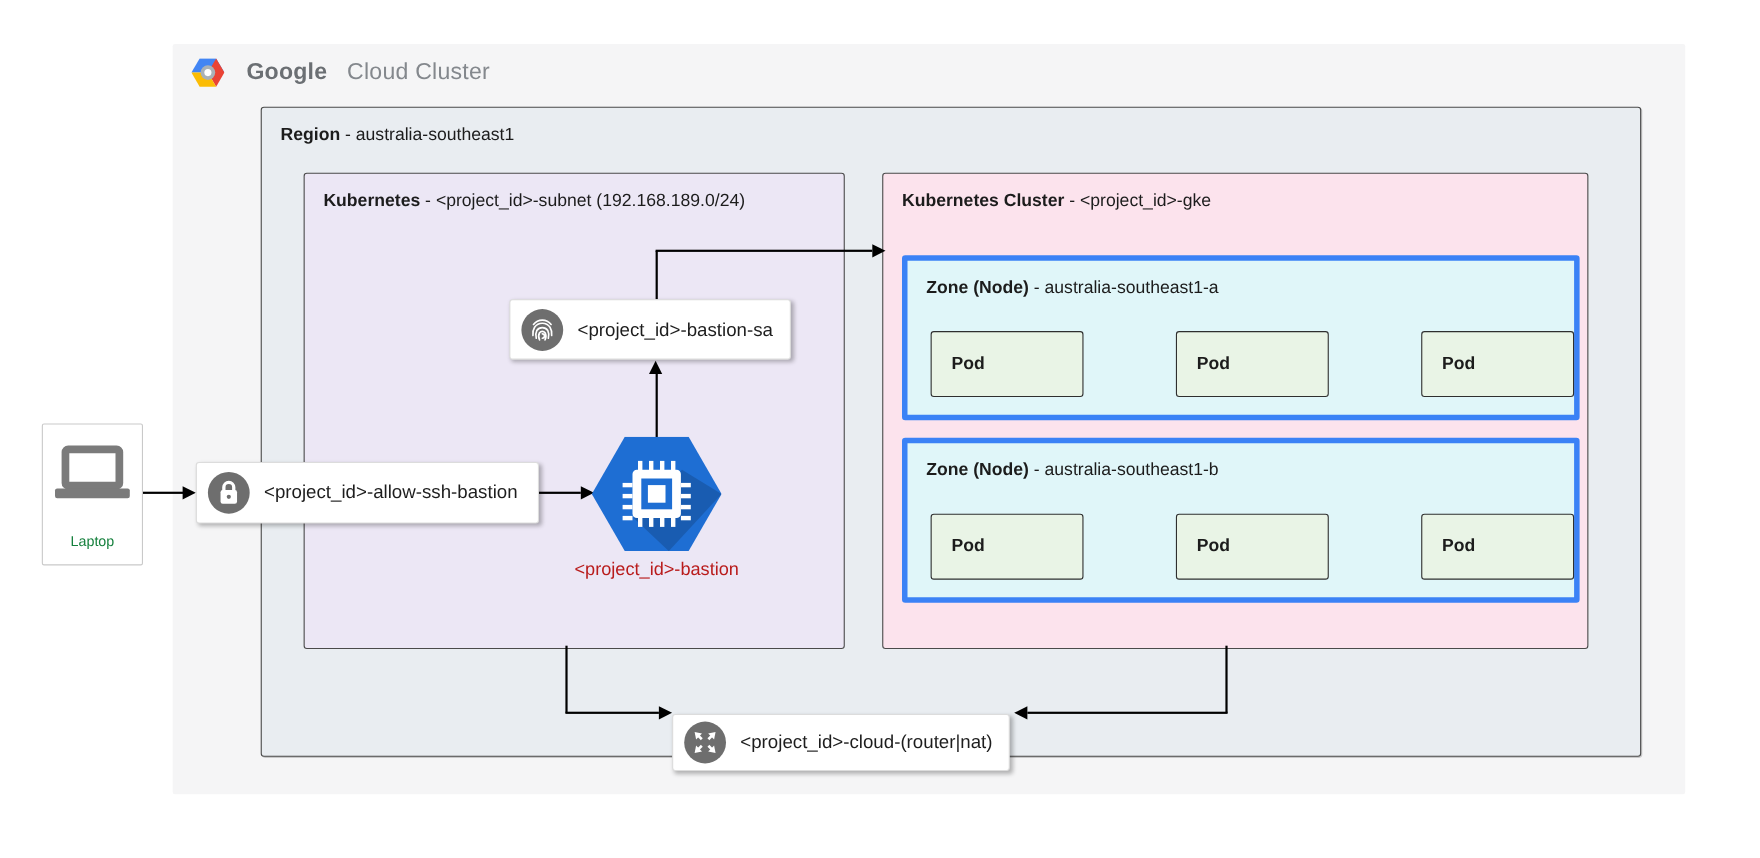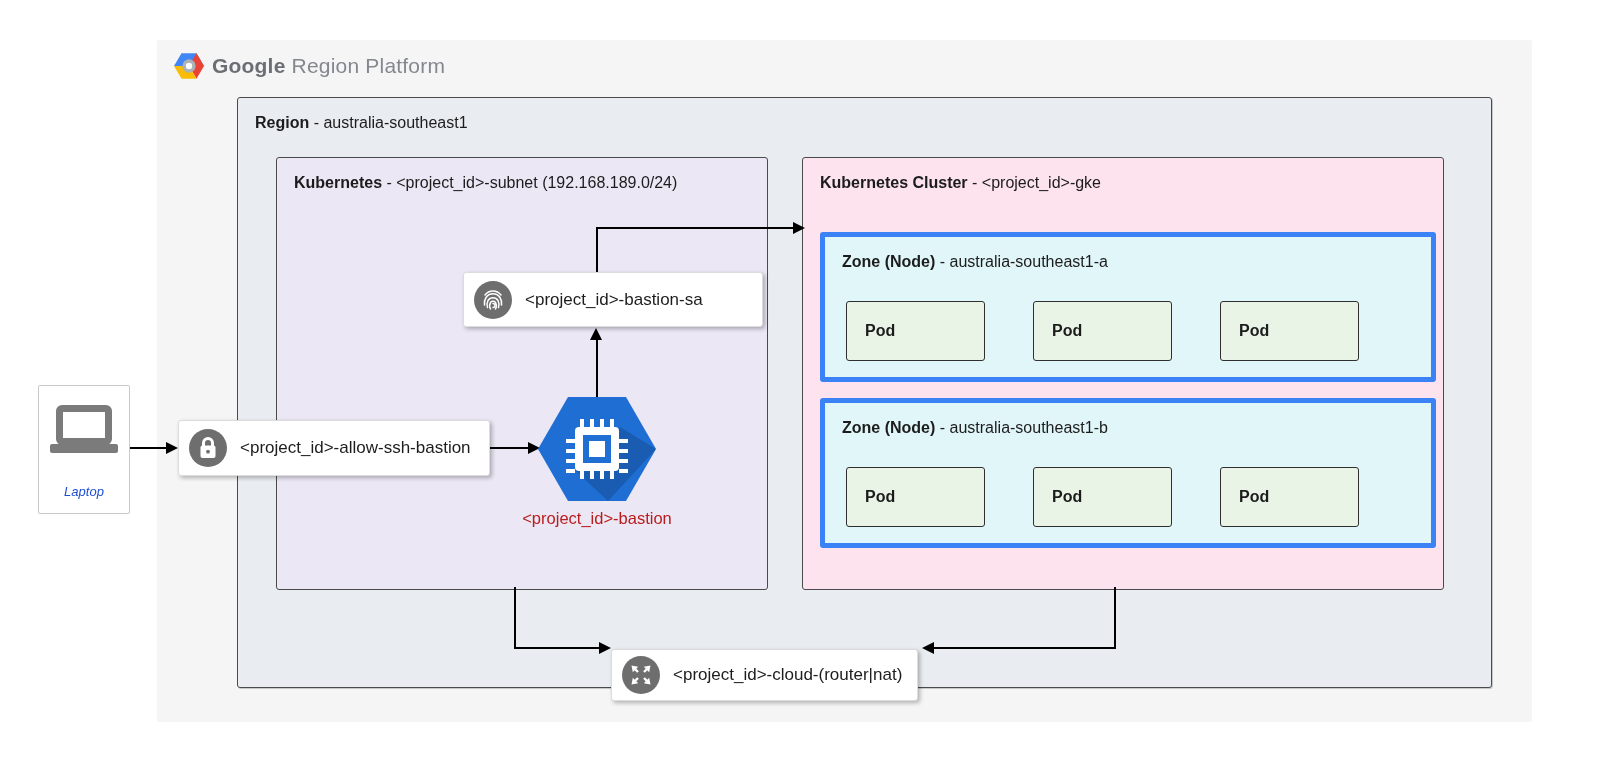--- a/index.html
+++ b/index.html
@@ -1,45 +1,45 @@
 <!DOCTYPE html>
 <html style="--canvas-bg: #ffffff; --platform-bg: #f5f5f6; --region-bg: #e9edf1; --region-border: #4a4a4a; --subnet-bg: #ece7f5; --cluster-bg: #fce3ed; --zone-bg: #e0f6f9; --pod-bg: #e9f4e6; --pod-border: #2f2f2f; --node-icon-gray: #6e6e6e; --bastion-blue: #1e6ed3; --arrow: #000000; --logo-blue: #4285f4; --logo-red: #ea4335; --logo-yellow: #fbbc05;"><head>
 <meta charset="utf-8">
 <style>
   html,body{margin:0;padding:0;background:#fff;}
   body{font-family:"Liberation Sans", sans-serif; color:#1c1c1c;}
   .canvas{position:relative;width:1600px;height:780px;background:var(--canvas-bg,#fff);overflow:hidden;}
 
   
   .gcp-box{position:absolute;left:157px;top:40px;width:1375px;height:682px;background:var(--platform-bg,#f5f5f6);border-radius:2px;}
-  .gcp-logo{position:absolute;left:17px;top:13px;display:flex;align-items:center;gap:8px;}
+  .gcp-logo{position:absolute;left:17px;top:13px;display:flex;align-items:center;gap:20px;}
   .brand-bold{font-size:21px;font-weight:600;color:#6b6f73;letter-spacing:.2px;}
   .brand-light{font-size:21px;font-weight:400;color:#84888d;letter-spacing:.2px;margin-left:-2px;}
 
   .region-box{position:absolute;left:80px;top:57px;width:1253px;height:589px;background:var(--region-bg,#e9edf1);border:1px solid var(--region-border,#4a4a4a);border-radius:3px;box-shadow:1px 1px 0 rgba(0,0,0,.18);}
   .subnet-box{position:absolute;left:38px;top:59px;width:490px;height:431px;background:var(--subnet-bg,#ece7f5);border:1px solid var(--region-border,#4a4a4a);border-radius:3px;}
   .cluster-box{position:absolute;left:564px;top:59px;width:640px;height:431px;background:var(--cluster-bg,#fce3ed);border:1px solid var(--region-border,#4a4a4a);border-radius:3px;text-decoration:underline;}
   .zone-box{position:absolute;left:17px;width:606px;height:140px;background:var(--zone-bg,#e0f6f9);border:5px solid #3b82f6;border-radius:3px;}
   .zone-a{top:74px;} .zone-b{top:240px;}
   .box-title{position:absolute;left:17px;top:16px;font-size:16px;white-space:nowrap;}
   .box-title .b{font-weight:700;}
-  .pods{position:absolute;left:21px;top:64px;display:flex;gap:48px;}
+  .pods{position:absolute;left:21px;top:64px;display:flex;gap:84px;}
   .pod{width:137px;height:58px;background:var(--pod-bg,#e9f4e6);border:1px solid var(--pod-border,#2f2f2f);border-radius:3px;display:flex;align-items:center;}
   .pod span{font-weight:700;font-size:16px;margin-left:18px;}
 
   
   .laptop-box{position:absolute;left:38px;top:385px;width:90px;height:127px;background:#fff;border:1px solid #c9c9c9;border-radius:2px;display:flex;flex-direction:column;align-items:center;}
   .laptop-screen{margin-top:19px;width:42px;height:26px;border:7px solid #7b7b7b;border-radius:6px;background:#fff;}
   .laptop-base{width:68px;height:9px;background:#7b7b7b;border-radius:2px;margin-top:-1px;}
-  .laptop-label{position:absolute;bottom:14px;width:100%;text-align:center;font-size:13px;color:#1d4ed8;font-style:italic;}
+  .laptop-label{position:absolute;bottom:14px;width:100%;text-align:center;font-size:13px;color:#15803d;}
 
   
   .label-node{position:absolute;background:#fff;border:1px solid #dcdcdc;border-radius:3px;box-shadow:2px 2px 4px rgba(0,0,0,.28);display:flex;align-items:center;gap:13px;padding-left:10px;box-sizing:border-box;}
   .fw-box{left:178px;top:420px;width:312px;height:56px;}
-  .sa-box{left:463px;top:272px;width:300px;height:55px;}
+  .sa-box{left:463px;top:272px;width:256px;height:55px;}
   .router-box{left:611px;top:649px;width:307px;height:52px;}
   .label-node .txt{font-size:17px;color:#1d1d1d;white-space:nowrap;}
   .icon-circle{width:38px;height:38px;border-radius:50%;background:var(--node-icon-gray,#6e6e6e);flex:0 0 38px;display:flex;align-items:center;justify-content:center;}
 
   
   .hex-wrap{position:absolute;left:538px;top:397px;width:118px;height:104px;}
   .hex-label{position:absolute;left:477px;top:509px;width:240px;text-align:center;font-size:16.5px;color:#b91c1c;white-space:nowrap;}
 
   
   .hline{position:absolute;height:2px;background:var(--arrow,#000);}
@@ -58,21 +58,21 @@
 
     <div class="gcp-logo">
       <svg width="30" height="26" viewBox="0 0 28 24">
         <polygon points="7,0 21,0 28,12 14,12 0,12" fill="var(--logo-blue,#4285f4)"></polygon>
         <polygon points="21,0 28,12 21,24 14,12" fill="var(--logo-red,#ea4335)"></polygon>
         <polygon points="0,12 14,12 21,24 7,24" fill="var(--logo-yellow,#fbbc05)"></polygon>
         <circle cx="14" cy="12" r="6.2" fill="#aab1b7"></circle>
         <circle cx="14" cy="12" r="3" fill="#ffffff"></circle>
       </svg>
       <span class="brand-bold">Google</span>
-      <span class="brand-light">Region Platform</span>
+      <span class="brand-light">Cloud Cluster</span>
     </div>
 
     <div class="region-box">
       <div class="box-title">
         <span class="b">Region</span><span> - australia-southeast1</span>
       </div>
 
       <div class="subnet-box">
         <div class="box-title">
           <span class="b">Kubernetes</span><span> - &lt;project_id&gt;-subnet (192.168.189.0/24)</span>

